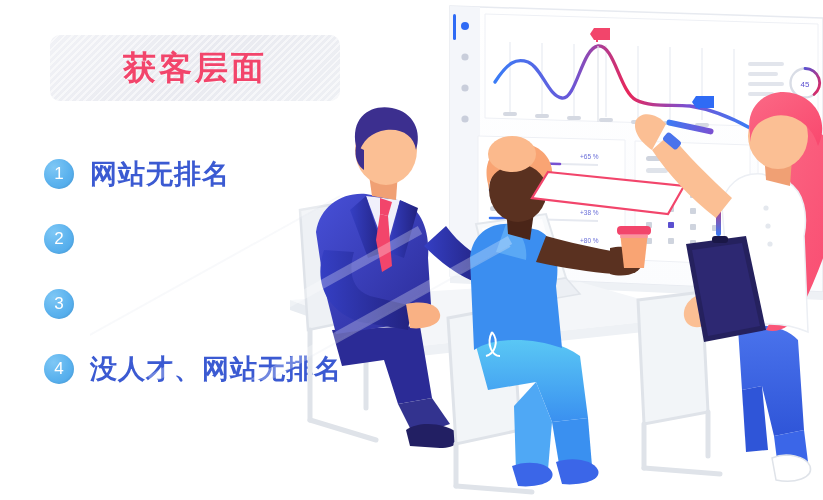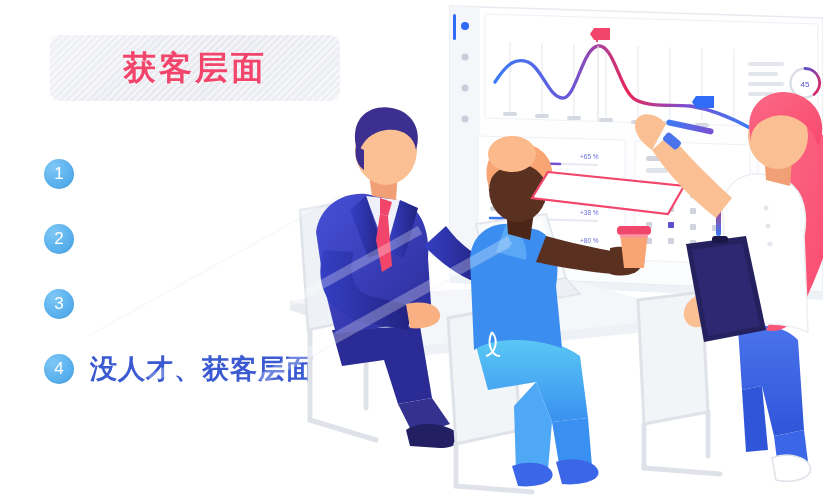--- a/index.html
+++ b/index.html
@@ -61,33 +61,34 @@
 <div id="stage">
 
   <div class="title-box">
     <div class="title-text">获客层面</div>
   </div>
 
   <div class="list">
 
     <div class="list-item">
       <div class="num-circle">1</div>
+      <div class="item-label">网站无排名</div>
     </div>
 
     <div class="list-item">
       <div class="num-circle">2</div>
     </div>
 
     <div class="list-item">
       <div class="num-circle">3</div>
     </div>
 
     <div class="list-item">
       <div class="num-circle">4</div>
-      <div class="item-label">没人才、获客层面</div>
+      <div class="item-label">没人才、网站无排名</div>
     </div>
 
   </div>
 
   <div class="illus">
     <svg viewBox="0 0 543 500" xmlns="http://www.w3.org/2000/svg">
       <defs>
         <linearGradient id="lineGrad" x1="0" y1="0" x2="1" y2="0">
           <stop offset="0%" stop-color="#3a7cf6"></stop>
           <stop offset="30%" stop-color="#6a57d8"></stop>

